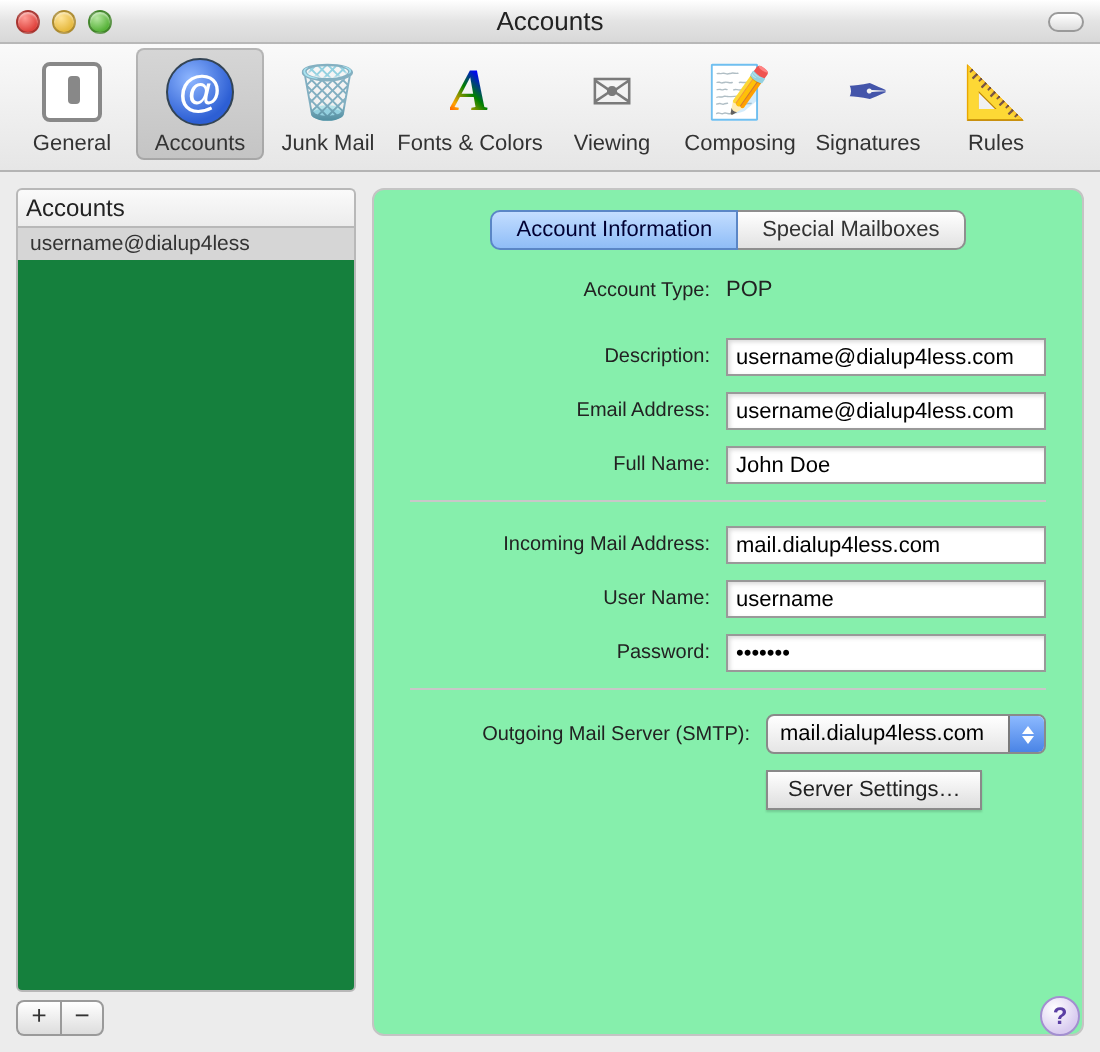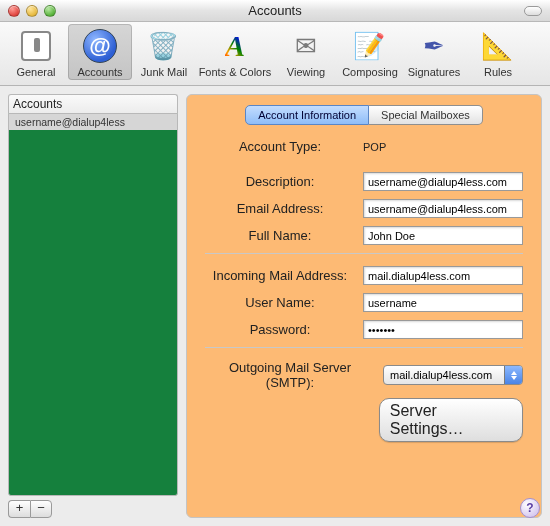--- a/index.html
+++ b/index.html
@@ -136,21 +136,21 @@
     text-align: center;
     cursor: default;
     color: #333;
   }
   .sb-btn:first-child { border-right: none; border-radius: 4px 0 0 4px; }
   .sb-btn:last-child { border-radius: 0 4px 4px 0; }
 
   
   .mainpanel {
     flex: 1;
-    background: #fdba74;
+    background: #86efac;
     border: 1px solid #c4c4c4;
     border-radius: 6px;
     padding: 10px 14px 10px 14px;
     position: relative;
   }
 
   
   .tabs {
     display: flex;
     justify-content: center;
@@ -179,22 +179,22 @@
     padding: 0 4px;
   }
   .formrow {
     display: flex;
     align-items: center;
     margin-bottom: 8px;
     gap: 8px;
   }
   .formrow label {
     width: 150px;
-    text-align: center;
-    font-size: 13px;
+    text-align: right;
+    font-size: 10px;
     color: #222;
   }
   .formrow .value {
     font-size: 11px;
     color: #222;
   }
   .formrow input[type=text], .formrow input[type=password] {
     flex: 1;
     max-width: 160px;
     height: 19px;
@@ -242,23 +242,23 @@
     border-left: 3px solid transparent;
     border-right: 3px solid transparent;
   }
   .popup .arrows::before { border-bottom: 4px solid #fff; }
   .popup .arrows::after { border-top: 4px solid #fff; }
 
   .pushbtn {
     display: inline-block;
     padding: 3px 10px;
     border: 1px solid #8a8a8a;
-    border-radius: 10px;
+    border-radius: 0;
     background: linear-gradient(to bottom, #ffffff, #dedede);
-    font-size: 16px;
+    font-size: 11px;
     color: #222;
     cursor: default;
     box-shadow: 0 1px 1px rgba(0,0,0,0.15);
   }
   .help {
     position: absolute;
     right: 10px;
     bottom: 8px;
     width: 20px; height: 20px;
     border-radius: 50%;

